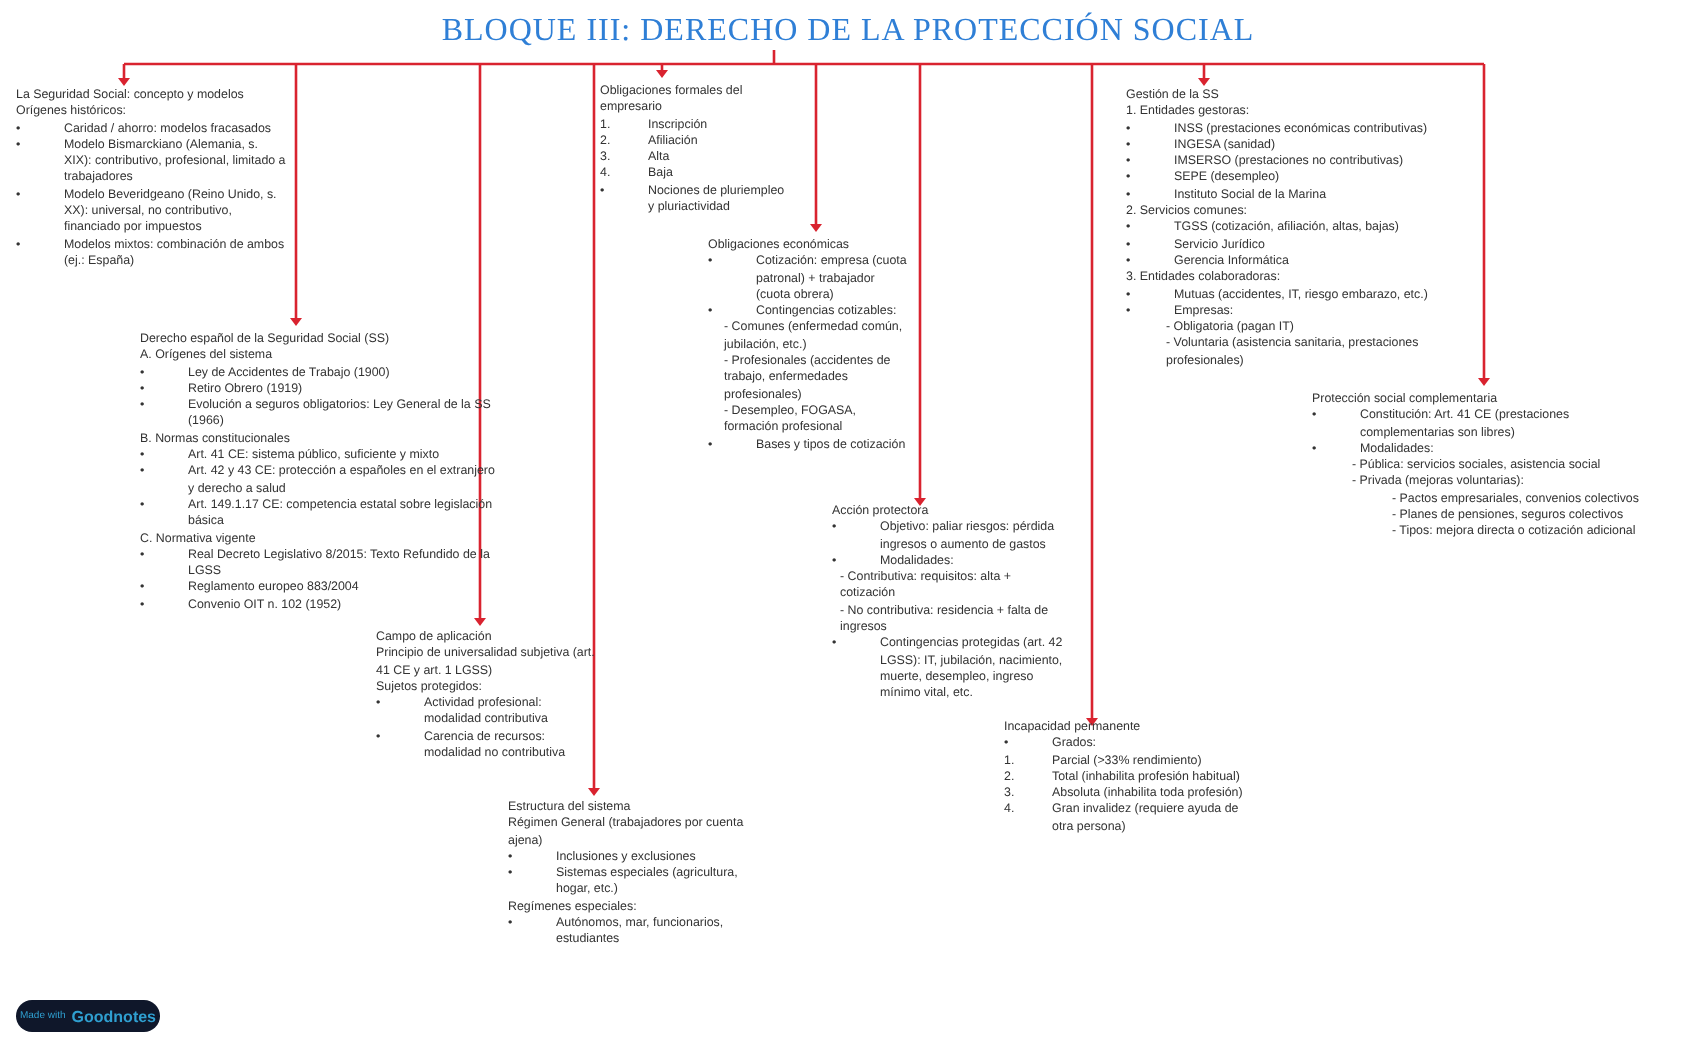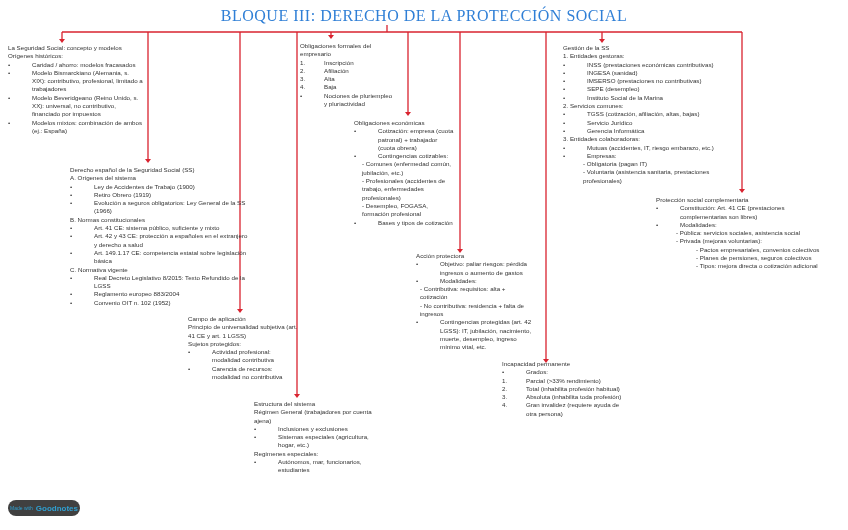--- a/index.html
+++ b/index.html
@@ -7,21 +7,21 @@
   .title { position:absolute; left:0; top:7px; width:848px; text-align:center; font-family:"Liberation Serif", serif; font-size:16px; color:#2f7fd6; letter-spacing:0.5px; font-weight:normal; }
   svg.lines { position:absolute; left:0; top:0; width:848px; height:530px; }
   .node { position:absolute; font-size:6.2px; line-height:8.3px; color:#333; }
   .node .h { display:block; }
   .node ul { list-style:none; margin:0; padding:0; }
   .node li { position:relative; padding-left:24px; }
   .node li .m { position:absolute; left:0; top:0; width:20px; }
   .node .sub { display:block; padding-left:24px; }
   .node .sub2 { display:block; padding-left:40px; }
   .node .plain { display:block; }
-  .badge { position:absolute; left:8px; top:500px; width:72px; height:16px; border-radius:8px; background:#404040; display:flex; align-items:center; justify-content:center; gap:3px; }
+  .badge { position:absolute; left:8px; top:500px; width:72px; height:16px; border-radius:8px; background:#0f172a; display:flex; align-items:center; justify-content:center; gap:3px; }
   .badge .a { font-size:5px; color:#2f9fd0; }
   .badge .b { font-size:8px; color:#2f9fd0; font-weight:bold; }
 </style>
 </head>
 <body>
 
 <div class="title">BLOQUE III: DERECHO DE LA PROTECCIÓN SOCIAL</div>
 
 <svg class="lines" viewBox="0 0 848 530">
   <g stroke="#d9232f" stroke-width="1.3" fill="none">

